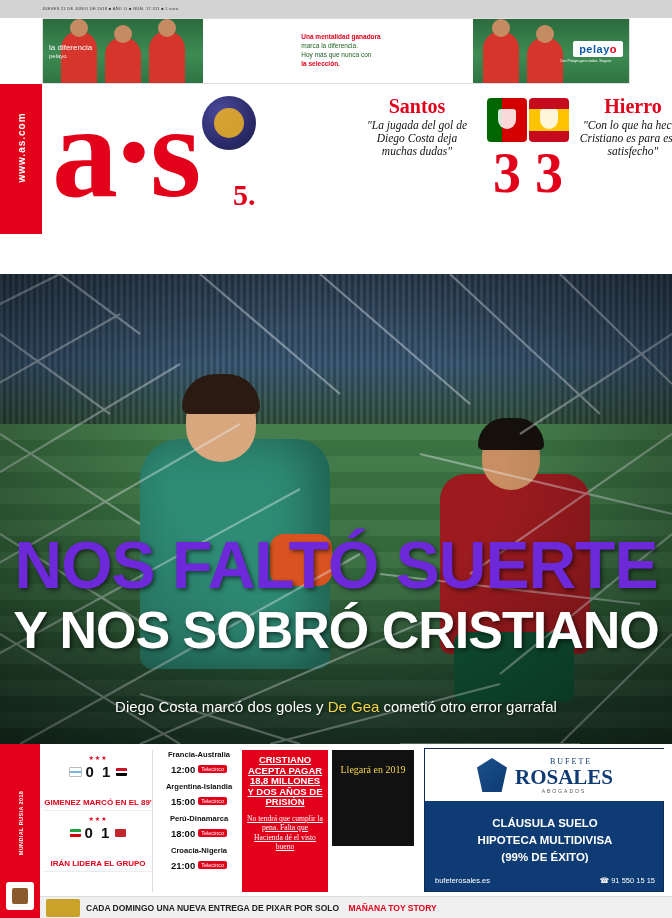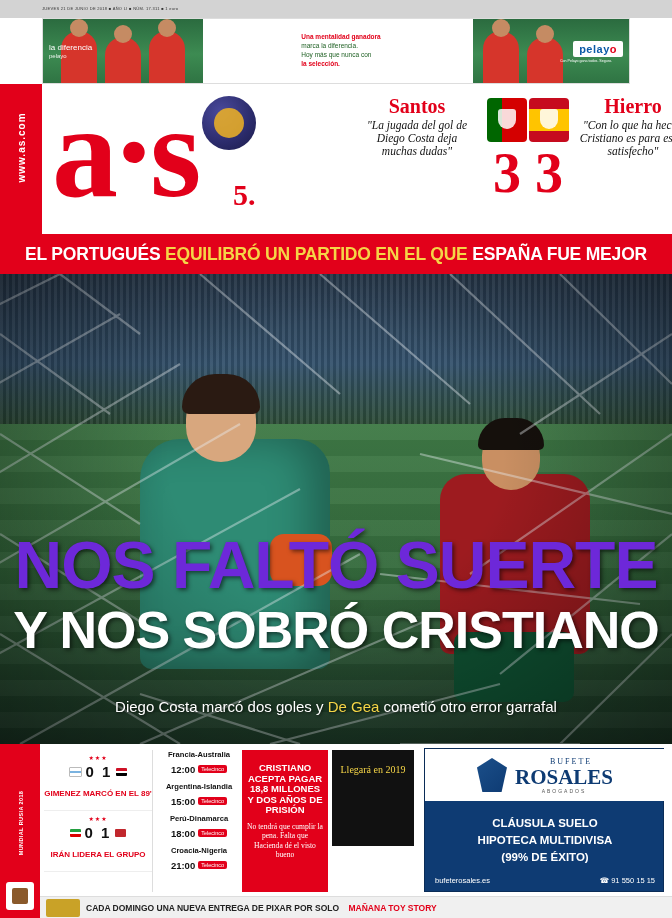--- a/index.html
+++ b/index.html
@@ -90,29 +90,29 @@
   .col-scores{position:absolute;left:44px;top:750px;width:108px;height:142px;border-right:1px solid #ddd;}
   .mini-game{position:relative;height:56px;border-bottom:1px solid #eee;padding-top:4px;}
   .mg-stars{font-size:6px;color:#e2001a;letter-spacing:1px;text-align:center;}
   .mg-row{display:flex;align-items:center;justify-content:center;gap:4px;margin-top:2px;}
   .mg-flag{width:11px;height:8px;border-radius:1px;}
   .f-uru{background:linear-gradient(180deg,#fff 0 33%,#7ab3e0 33% 66%,#fff 66%);border:.5px solid #bbb;}
   .f-egy{background:linear-gradient(180deg,#ce1126 0 33%,#fff 33% 66%,#000 66%);}
   .f-ira{background:linear-gradient(180deg,#239f40 0 33%,#fff 33% 66%,#da0000 66%);}
   .f-mor{background:#c1272d;}
   .mg-score{font-family:"Liberation Sans",sans-serif;font-weight:bold;font-size:15px;color:#111;letter-spacing:2px;}
-  .mg-note{font-family:"Liberation Sans Narrow","Liberation Sans",sans-serif;font-weight:bold;font-size:8px;color:#e2001a;text-align:center;line-height:9px;margin-top:9px;}
+  .mg-note{font-family:"Liberation Sans Narrow","Liberation Sans",sans-serif;font-weight:bold;font-size:8px;color:#e2001a;text-align:center;line-height:9px;margin-top:18px;}
 
   .col-fix{position:absolute;left:156px;top:750px;width:82px;height:142px;border-right:1px solid #000000;padding:0 2px;}
   .fx{margin-bottom:5px;text-align:center;}
   .fx .m{font-family:"Liberation Sans Narrow","Liberation Sans",sans-serif;font-weight:bold;font-size:7.6px;color:#111;line-height:9px;}
   .fx .h{display:inline-block;margin-top:1px;font-family:"Liberation Sans",sans-serif;font-weight:bold;font-size:9.5px;color:#111;}
   .fx .ch{display:inline-block;margin-left:3px;font-size:5.5px;color:#fff;background:#e2001a;border-radius:2px;padding:1px 3px;vertical-align:middle;}
 
-  .col-cr{position:absolute;left:242px;top:750px;width:86px;height:142px;background:#e2001a;color:#fff;padding:13px 5px 0;box-sizing:border-box;}
+  .col-cr{position:absolute;left:242px;top:750px;width:86px;height:142px;background:#e2001a;color:#fff;padding:5px 5px 0;box-sizing:border-box;text-decoration:underline;}
   .col-cr .t{font-family:"Liberation Sans Narrow","Liberation Sans",sans-serif;font-weight:bold;font-size:9.5px;line-height:10.5px;text-align:center;}
   .col-cr .b{font-family:"Liberation Serif",serif;font-size:7.6px;line-height:9.5px;text-align:center;margin-top:6px;}
 
   .col-mad{position:absolute;left:332px;top:750px;width:82px;height:96px;background:#111;color:#fff;padding:6px 5px;box-sizing:border-box;text-align:center;}
   .col-mad .t{font-family:"Liberation Sans Narrow","Liberation Sans",sans-serif;font-weight:bold;font-size:9px;line-height:10.5px;}
   .col-mad .b{font-family:"Liberation Serif",serif;font-size:10px;margin-top:8px;color:#f5d547;}
 
   .ad-bottom{position:absolute;left:424px;top:748px;width:240px;height:144px;background:#0e3b73;color:#fff;border:1px solid #0a2c57;box-sizing:border-box;}
   .ad-bottom .white{position:absolute;left:0;top:0;width:240px;height:52px;background:#fff;display:flex;align-items:center;justify-content:center;gap:8px;}
   .bufete-logo{width:30px;height:34px;background:linear-gradient(135deg,#1b4f8a,#0e3b73);clip-path:polygon(50% 0,100% 28%,82% 100%,18% 100%,0 28%);}
@@ -190,25 +190,20 @@
       <div class="n">3</div>
       <div class="n">3</div>
     </div>
 
     <div class="quote-r">
       <div class="q-name">Hierro</div>
       <div class="q-text">"Con lo que ha hecho Cristiano es para estar satisfecho"</div>
     </div>
   </div>
 
-  <div class="redstrip">
-    <div class="t">
-      <span>EL PORTUGUÉS </span><em>EQUILIBRÓ UN PARTIDO EN EL QUE</em><span> ESPAÑA FUE MEJOR</span>
-    </div>
-  </div>
 
   <div class="photo">
     <div class="crowd"></div>
     <div class="pitch"></div>
     <div class="gk">
       <div class="gk-body"></div>
         <div class="gk-head"></div>
         <div class="gk-hair"></div>
         <div class="gk-glove"></div>
     </div>

